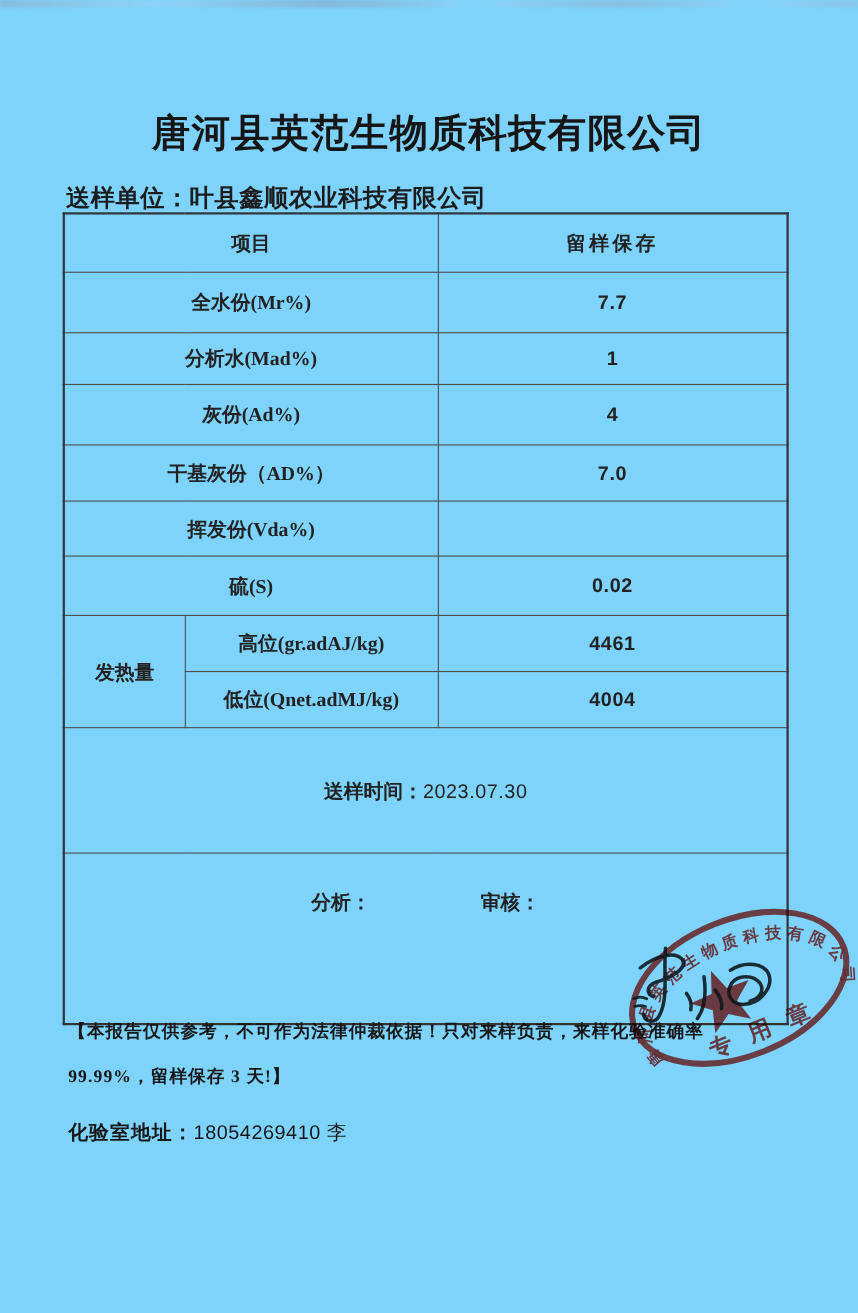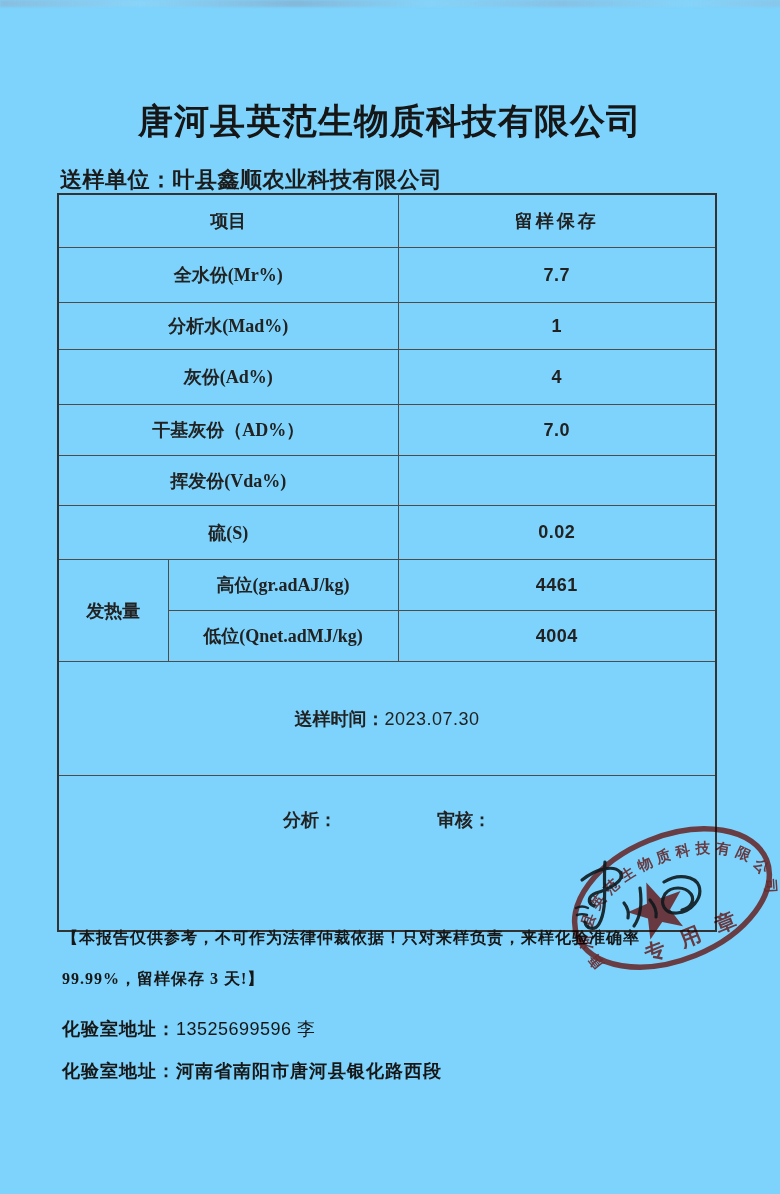--- a/index.html
+++ b/index.html
@@ -127,22 +127,21 @@
     <tr>
       <td colspan="3" class="wide-cell sign-cell" style="height:122px">
         <span>分析：</span><span class="reviewer-label">审核：</span>
       </td>
     </tr>
   </tbody>
     </table>
 
   <div class="footer-line fl1">【本报告仅供参考，不可作为法律仲裁依据！只对来样负责，来样化验准确率</div>
   <div class="footer-line fl2">99.99%，留样保存 3 天!】</div>
-  <div class="footer-line fl3"><span>化验室地址：</span><span class="num">13525699596 李</span></div>
-  <div class="footer-line fl4"><span>化验室地址：</span><span>河南省南阳市唐河县银化路西段</span></div>
+  <div class="footer-line fl3"><span>化验室地址：</span><span class="num">18054269410 李</span></div>
 
   <div class="stamp-wrap">
     <svg class="stamp-svg" width="240" height="160" viewBox="0 0 240 160" xmlns="http://www.w3.org/2000/svg">
       <desc>李小丽</desc>
       <g transform="translate(120,80) rotate(-22)">
         <ellipse cx="0" cy="0" rx="102" ry="62" fill="none" stroke="#cf3531" stroke-width="5.5" opacity="0.9"></ellipse>
         <path id="ringArc" d="M -86,36 A 92,54 0 1 1 86,36" fill="none"></path>
         <text font-size="14.5" fill="#cf3531" opacity="0.92" letter-spacing="5" font-family="'Liberation Serif','DejaVu Serif',serif" font-weight="bold">
           <textPath href="#ringArc" startOffset="50%" text-anchor="middle">唐河县英范生物质科技有限公司</textPath>
         </text>

